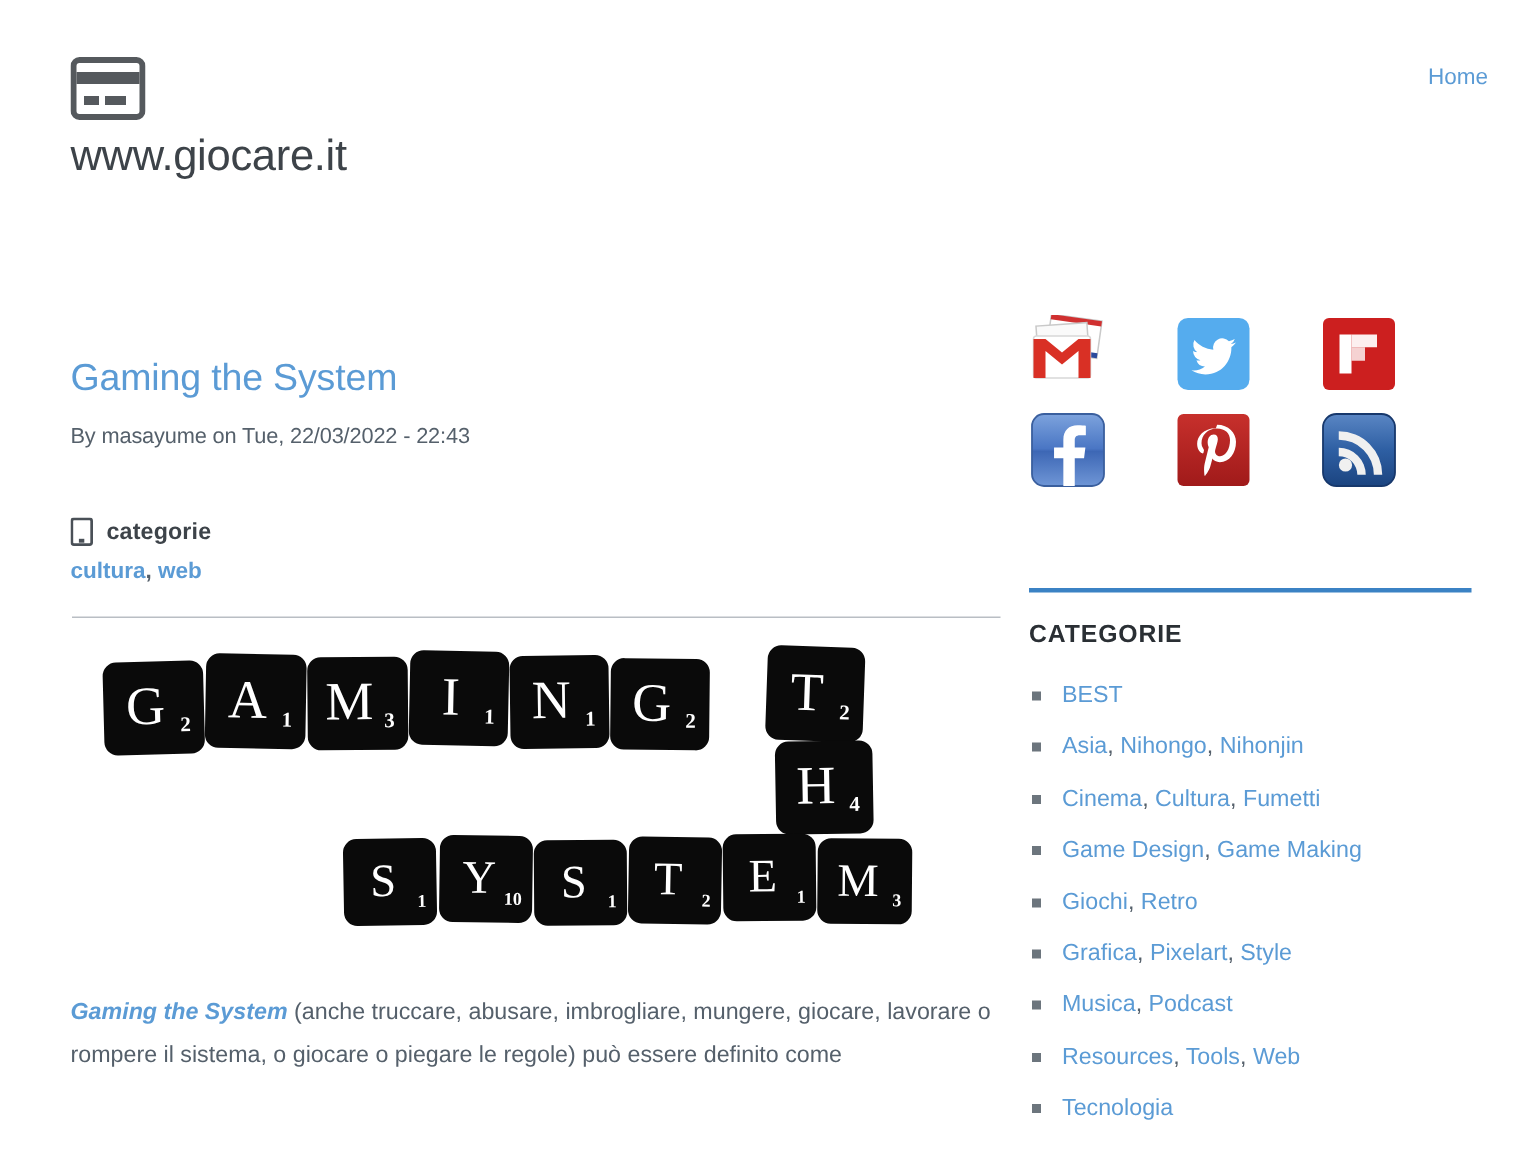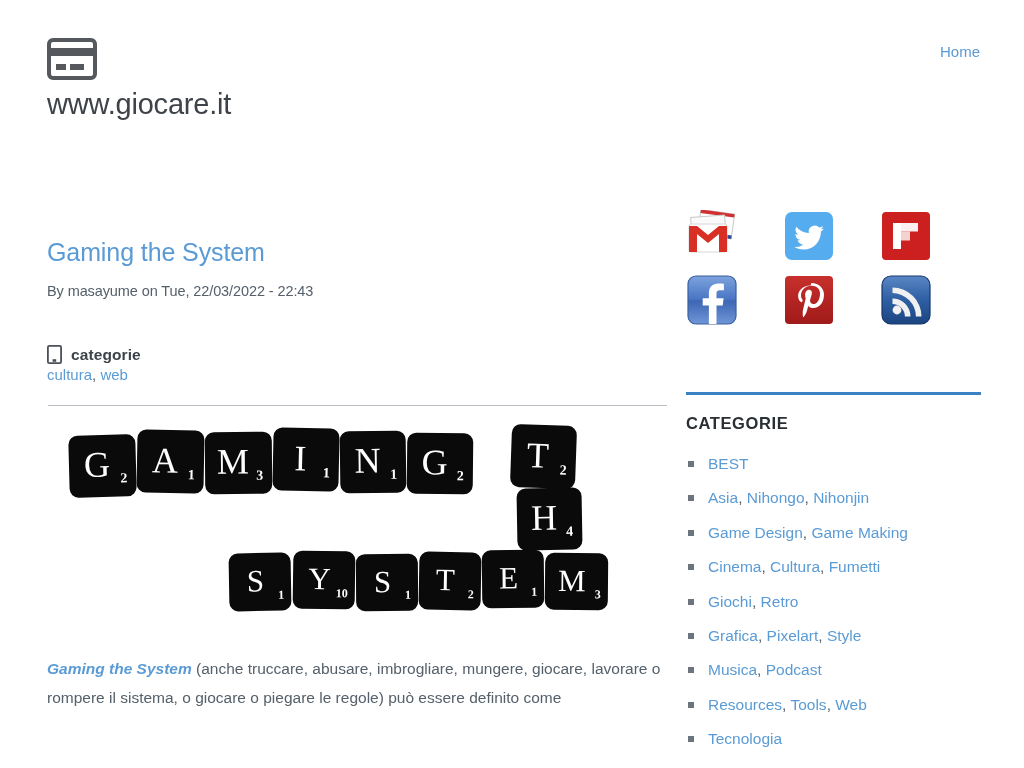--- a/index.html
+++ b/index.html
@@ -17,21 +17,21 @@
     position: absolute; left: 0; top: 0; width: 1024px; height: 175px;
   }
   .brand { position: absolute; left: 47px; top: 38px; }
   .logo-icon { display: block; width: 50px; height: 42px; }
   .site-title {
     position: absolute; left: 47px; top: 88px;
     font-size: 29px; font-weight: 400; letter-spacing: -0.2px;
     color: #3d4349; white-space: nowrap;
   }
   .main-nav {
-    position: absolute; right: 12px; top: 43px; width: 300px; text-align: right;
+    position: absolute; right: 0; top: 43px; width: 300px; text-align: right;
     padding-right: 32px;
   }
   .nav-link {
     font-size: 15px; color: #5b9bd5; text-decoration: none; cursor: pointer;
   }
 
   
   .content-area {
     position: absolute; left: 0; top: 175px; width: 1024px; height: 593px;
   }
@@ -47,21 +47,21 @@
     font-size: 14.5px; color: #55606b; margin-top: 16px; letter-spacing: -0.1px;
   }
   .cat-block { margin-top: 46px; }
   .cat-head {
     display: flex; align-items: center; gap: 9px;
   }
   .tablet-icon { display: block; width: 15px; height: 19px; }
   .cat-head-label {
     font-size: 15.5px; font-weight: bold; color: #3d4349; letter-spacing: 0.1px;
   }
-  .cat-links { margin-top: 2px; font-size: 15px; color: #55606b; }
+  .cat-links { margin-top: 8px; font-size: 15px; color: #55606b; font-weight: bold; }
   .cat-links a { color: #5b9bd5; text-decoration: none; cursor: pointer; }
 
   .article-divider {
     margin-top: 22px; border: 0; border-top: 1px solid #b9bec4; width: 619px;
   }
 
   
   .article-figure {
     margin-top: 14px; width: 600px; height: 212px; position: relative;
     overflow: hidden;
@@ -325,25 +325,25 @@
         <li class="cat-item">
           <span class="bullet"></span>
           <a>BEST</a>
         </li>
         <li class="cat-item">
           <span class="bullet"></span>
           <a>Asia</a>, <a>Nihongo</a>, <a>Nihonjin</a>
         </li>
         <li class="cat-item">
           <span class="bullet"></span>
+          <a>Cinema</a>, <a>Cultura</a>, <a>Fumetti</a>
+        </li>
+        <li class="cat-item">
+          <span class="bullet"></span>
           <a>Game Design</a>, <a>Game Making</a>
-        </li>
-        <li class="cat-item">
-          <span class="bullet"></span>
-          <a>Cinema</a>, <a>Cultura</a>, <a>Fumetti</a>
         </li>
         <li class="cat-item">
           <span class="bullet"></span>
           <a>Giochi</a>, <a>Retro</a>
         </li>
         <li class="cat-item">
           <span class="bullet"></span>
           <a>Grafica</a>, <a>Pixelart</a>, <a>Style</a>
         </li>
         <li class="cat-item">

